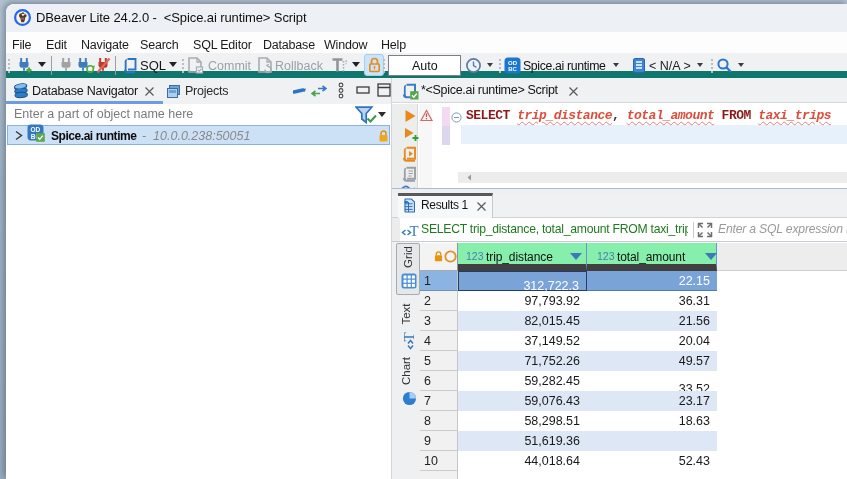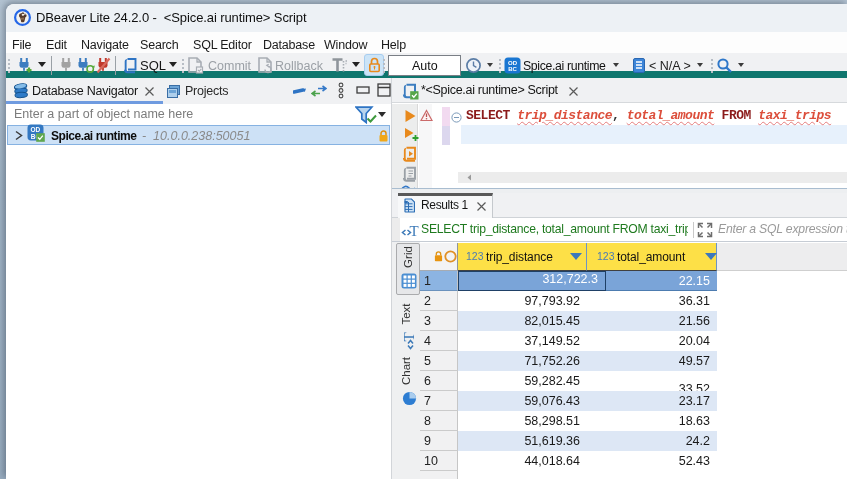--- a/index.html
+++ b/index.html
@@ -16,21 +16,21 @@
   .rpanel { left:386px; top:74px; width:455px; height:401px; background:#ffffff; }
   .grip { width:3px; border-left:2px dotted #b7bdc5; height:14px; }
   .ddarrow { width:0; height:0; border-left:3.5px solid transparent; border-right:3.5px solid transparent; border-top:4px solid #3b3b3b; }
   .code { font-family:"Liberation Mono", monospace; font-size:13px; font-weight:bold; letter-spacing:-0.5px; white-space:pre; color:#333; }
   .kw { color:#8b1a1a; }
   .id { color:#dc4e3b; font-style:italic; text-decoration:underline; text-decoration-style:wavy; text-decoration-color:#e57d7d; text-decoration-thickness:1px; text-underline-offset:2px; }
   .pl { color:#333; }
   .nm { color:#1a1aee; }
   .sc { color:#c22; }
   .vlabel { transform:rotate(-90deg); transform-origin:center; font-size:11.5px; color:#333; width:40px; text-align:center; }
-  .hcell { position:absolute; background:#fde047; border-right:1px solid #6d94c4; border-bottom:1px solid #404040; height:28px; }
+  .hcell { position:absolute; background:#86efac; border-right:1px solid #6d94c4; border-bottom:7px solid #404040; height:28px; }
   .h123 { font-size:10.5px; color:#4c7cb5; position:absolute; top:7px; }
   .hname { font-size:12px; letter-spacing:-0.1px; color:#111; position:absolute; top:7px; }
   .sorttri { position:absolute; top:10px; width:0; height:0; border-left:6px solid transparent; border-right:6px solid transparent; border-top:7px solid #3c78bc; }
   .rnum { position:absolute; left:28px; width:38px; height:20px; background:#f1f1f2; border-bottom:1px solid #cbcbcb; border-right:1px solid #c6c6c6; font-size:12.5px; color:#222; padding-left:4px; padding-top:2.5px; }
   .dcell { position:absolute; height:20px; font-size:12.5px; color:#1a1a1a; text-align:right; padding-right:7px; padding-top:2.5px; }
 </style>
 </head>
 <body>
 <div class="win">
   <div class="a titlebar">
@@ -370,21 +370,21 @@
         <div class="sorttri" style="left:112px"></div>
       </div>
       <div class="a hcell" style="left:195px;top:1px;width:130px">
         <span class="h123" style="left:10px">123</span>
         <span class="hname" style="left:30px">total_amount</span>
         <div class="sorttri" style="left:118px"></div>
       </div>
       <div class="a" style="left:325px;top:1px;width:130px;height:28px;background:#ededee;border-bottom:1px solid #cfcfcf"></div>
       <div class="rnum" style="top:29px;background:#8cb4e2;border-bottom:1px solid #6b92bd">1</div>
       <div class="a" style="left:66px;top:29px;width:259px;height:20px;background:#7aa4d8;border-bottom:1px solid #4d7cb0"></div>
-      <div class="dcell" style="left:66px;top:29px;width:148px;border:1.5px solid #1f4066;color:#fff;padding-top:0">312,722.3</div>
+      <div class="dcell" style="left:66px;top:29px;width:129px;border:1.5px solid #1f4066;color:#fff;padding-top:7px">312,722.3</div>
       <div class="dcell" style="left:195px;top:29px;width:130px;color:#fff">22.15</div>
       <div class="rnum" style="top:49px;background:#f1f1f2">2</div>
       <div class="dcell" style="left:66px;top:49px;width:129px">97,793.92</div>
       <div class="dcell" style="left:195px;top:49px;width:130px">36.31</div>
       <div class="rnum" style="top:69px;background:#f1f1f2">3</div>
       <div class="a" style="left:66px;top:69px;width:259px;height:20px;background:#dde7f5"></div>
       <div class="dcell" style="left:66px;top:69px;width:129px">82,015.45</div>
       <div class="dcell" style="left:195px;top:69px;width:130px">21.56</div>
       <div class="rnum" style="top:89px;background:#f1f1f2">4</div>
       <div class="dcell" style="left:66px;top:89px;width:129px">37,149.52</div>
@@ -399,20 +399,19 @@
       <div class="rnum" style="top:149px;background:#f1f1f2">7</div>
       <div class="a" style="left:66px;top:149px;width:259px;height:20px;background:#dde7f5"></div>
       <div class="dcell" style="left:66px;top:149px;width:129px">59,076.43</div>
       <div class="dcell" style="left:195px;top:149px;width:130px">23.17</div>
       <div class="rnum" style="top:169px;background:#f1f1f2">8</div>
       <div class="dcell" style="left:66px;top:169px;width:129px">58,298.51</div>
       <div class="dcell" style="left:195px;top:169px;width:130px">18.63</div>
       <div class="rnum" style="top:189px;background:#f1f1f2">9</div>
       <div class="a" style="left:66px;top:189px;width:259px;height:20px;background:#dde7f5"></div>
       <div class="dcell" style="left:66px;top:189px;width:129px">51,619.36</div>
-      <div class="dcell" style="left:195px;top:189px;width:130px">24.2</div>
       <div class="rnum" style="top:209px;background:#f1f1f2">10</div>
       <div class="dcell" style="left:66px;top:209px;width:129px">44,018.64</div>
       <div class="dcell" style="left:195px;top:209px;width:130px">52.43</div>
       <div class="a" style="left:28px;top:229px;width:38px;height:8px;background:#f1f1f2;border-right:1px solid #c6c6c6"></div>
     </div>
   </div>
 </div>
 
 </body></html>

